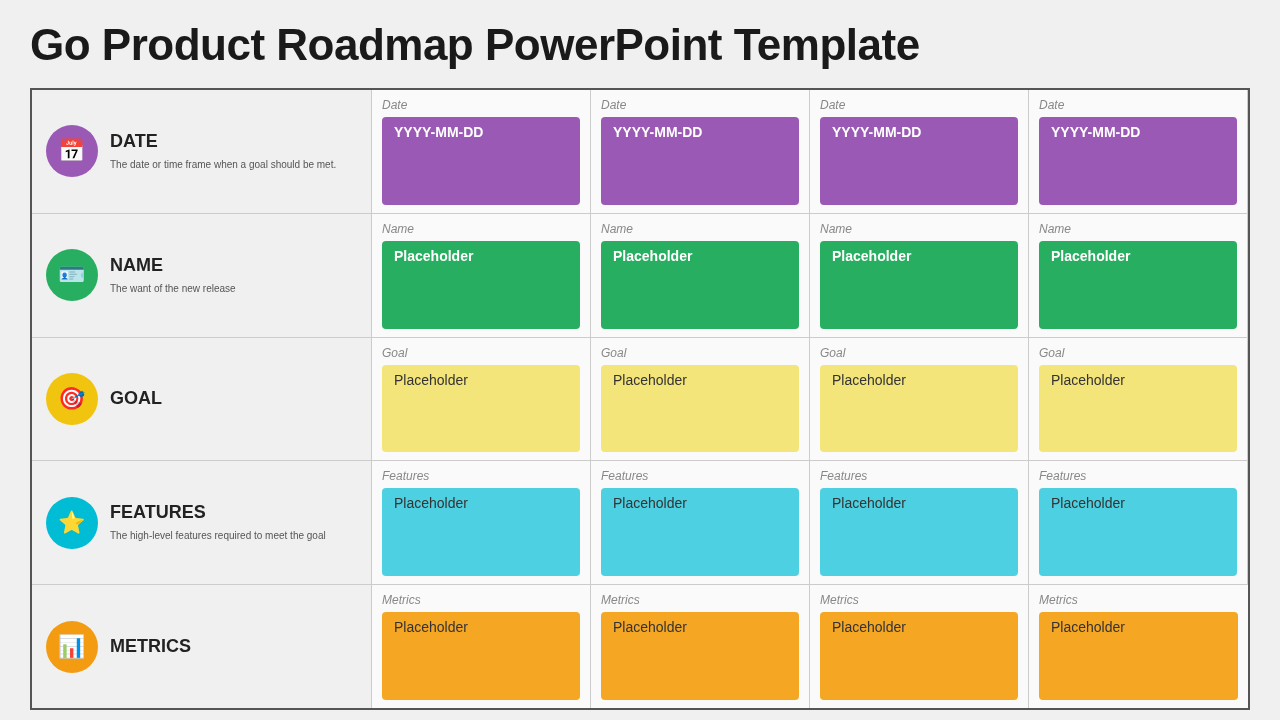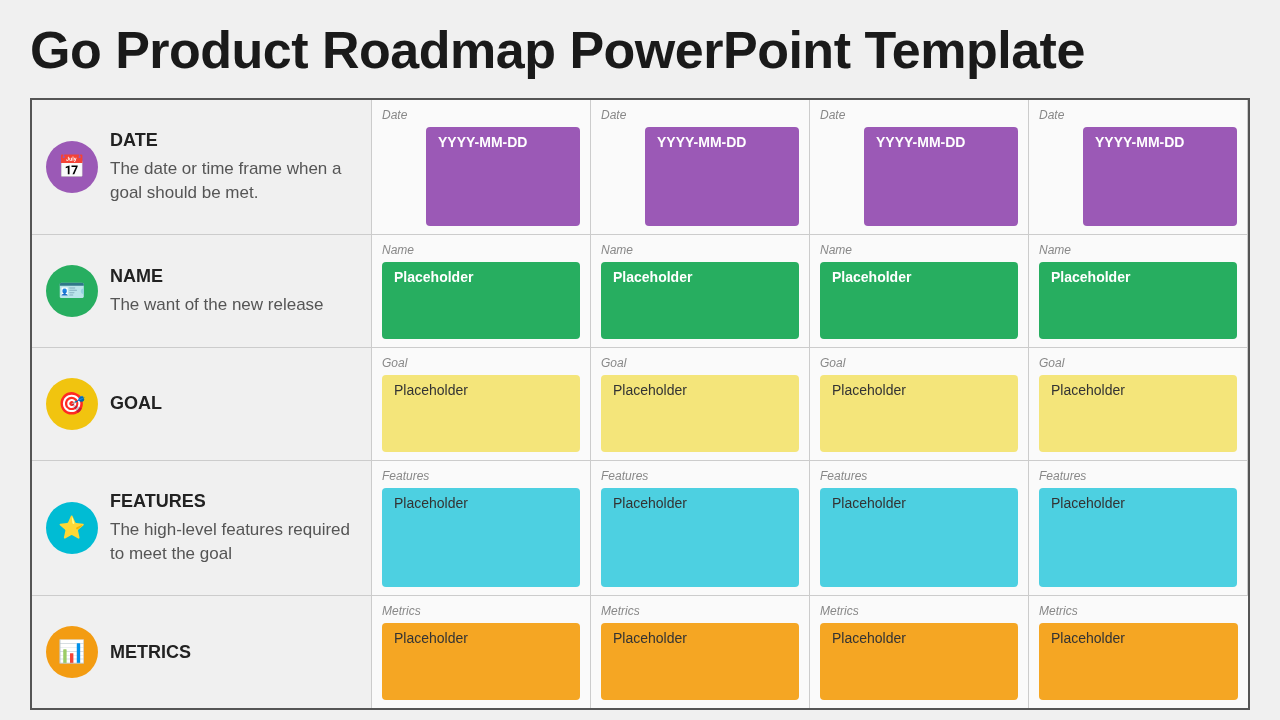--- a/index.html
+++ b/index.html
@@ -8,21 +8,21 @@
       font-family: 'Segoe UI', Arial, sans-serif;
       width: 1280px;
       height: 720px;
       overflow: hidden;
       display: flex;
       flex-direction: column;
       padding: 20px 30px 10px 30px;
     }
 
     #page-title {
-      font-size: 52px;
+      font-size: 44px;
       font-weight: 700;
       color: #1a1a1a;
       margin-bottom: 18px;
       letter-spacing: -0.5px;
     }
 
     .table-wrapper {
       border: 2px solid #555;
       background: #fff;
       flex: 1;
@@ -74,21 +74,21 @@
       flex-direction: column;
     }
 
     .label-title {
       font-size: 18px;
       font-weight: 700;
       color: #222;
     }
 
     .label-desc {
-      font-size: 17px;
+      font-size: 10px;
       color: #555;
       line-height: 1.4;
       margin-top: 6px;
     }
 
     .data-cell {
       padding: 8px 10px;
       border-bottom: 1px solid #ccc;
       border-right: 1px solid #ccc;
       display: flex;
@@ -114,21 +114,21 @@
 
     .cell-value {
       border-radius: 4px;
       padding: 7px 12px;
       font-size: 14px;
       font-weight: 600;
       color: #1a1a1a;
       flex: 1;
     }
 
-    .cell-value.purple-bg  { background: #9b59b6; color: #fff; margin-left: 44px; }
+    .cell-value.purple-bg  { background: #9b59b6; color: #fff; }
     .cell-value.green-bg   { background: #27ae60; color: #fff; }
     .cell-value.yellow-bg  { background: #f4e57a; color: #333; font-weight: 400; }
     .cell-value.cyan-bg    { background: #4dd0e1; color: #333; font-weight: 400; }
     .cell-value.orange-bg  { background: #f5a623; color: #333; font-weight: 400; }
 
     .label-cell.row-metrics-label {
       border-bottom: none;
     }
   </style>
 </head>

